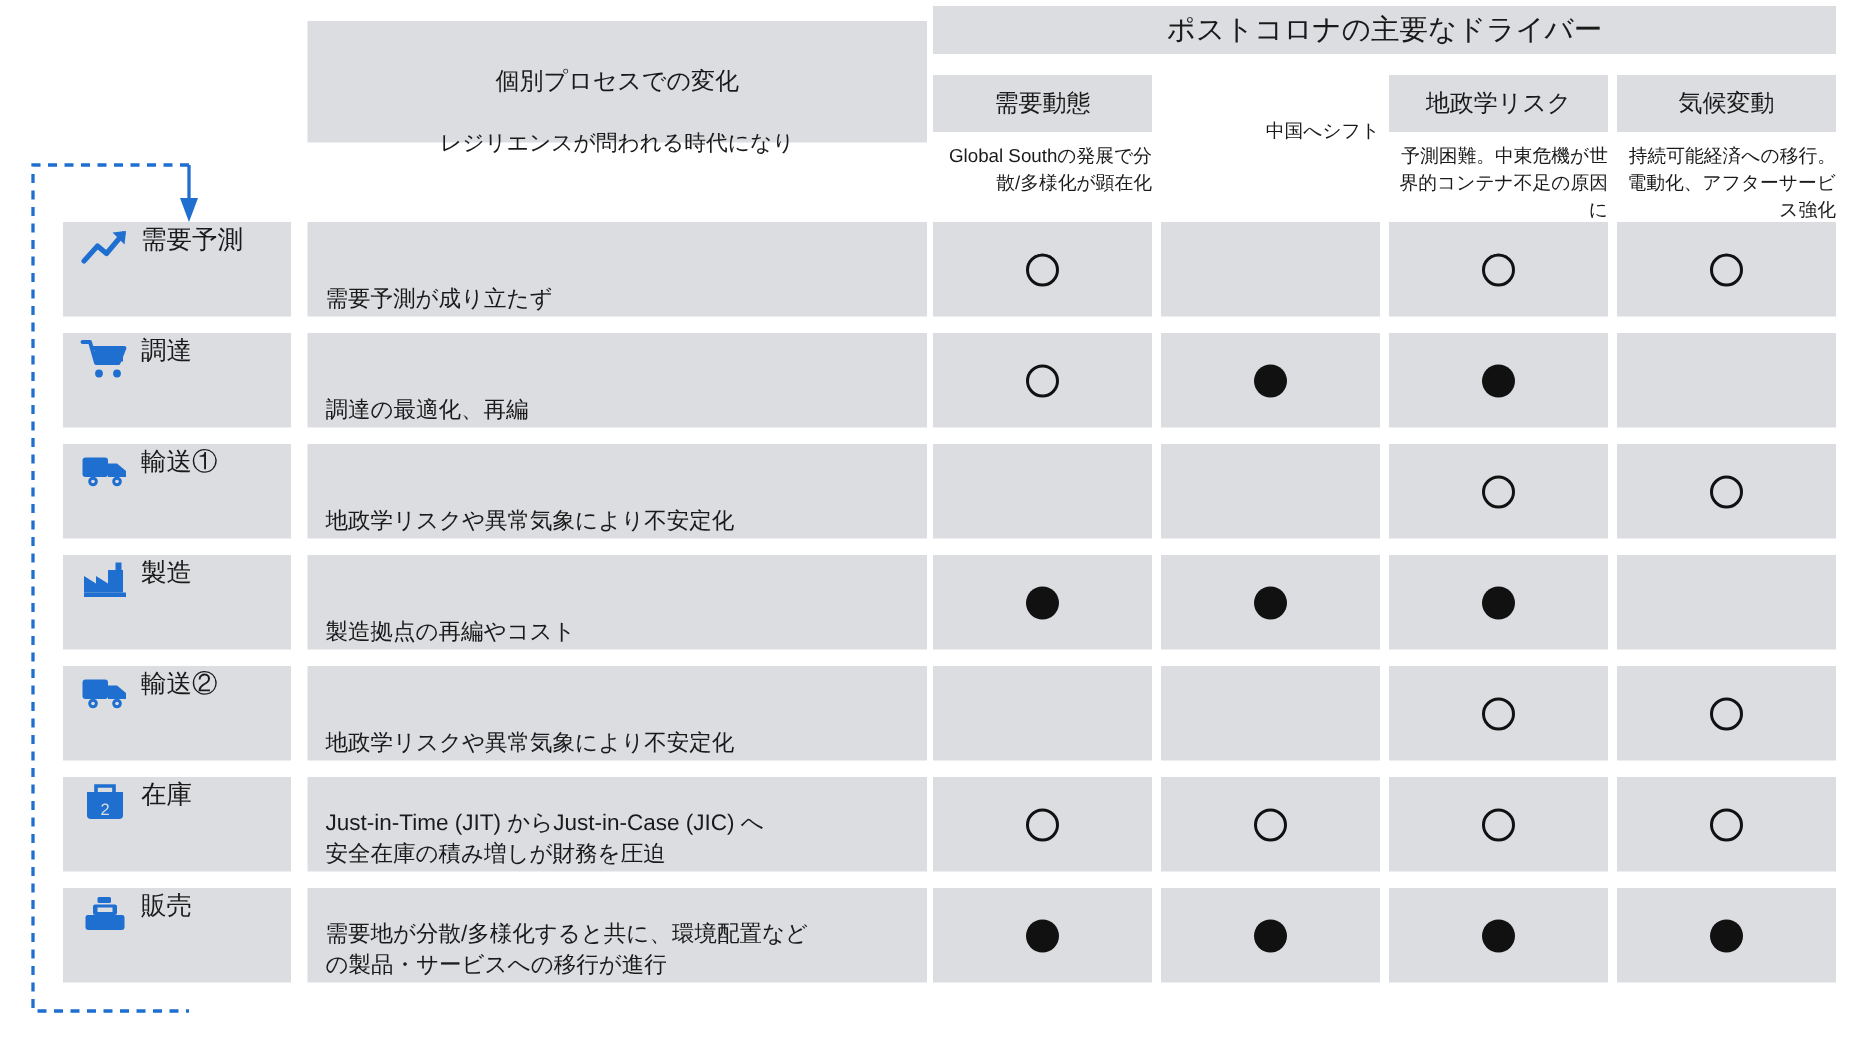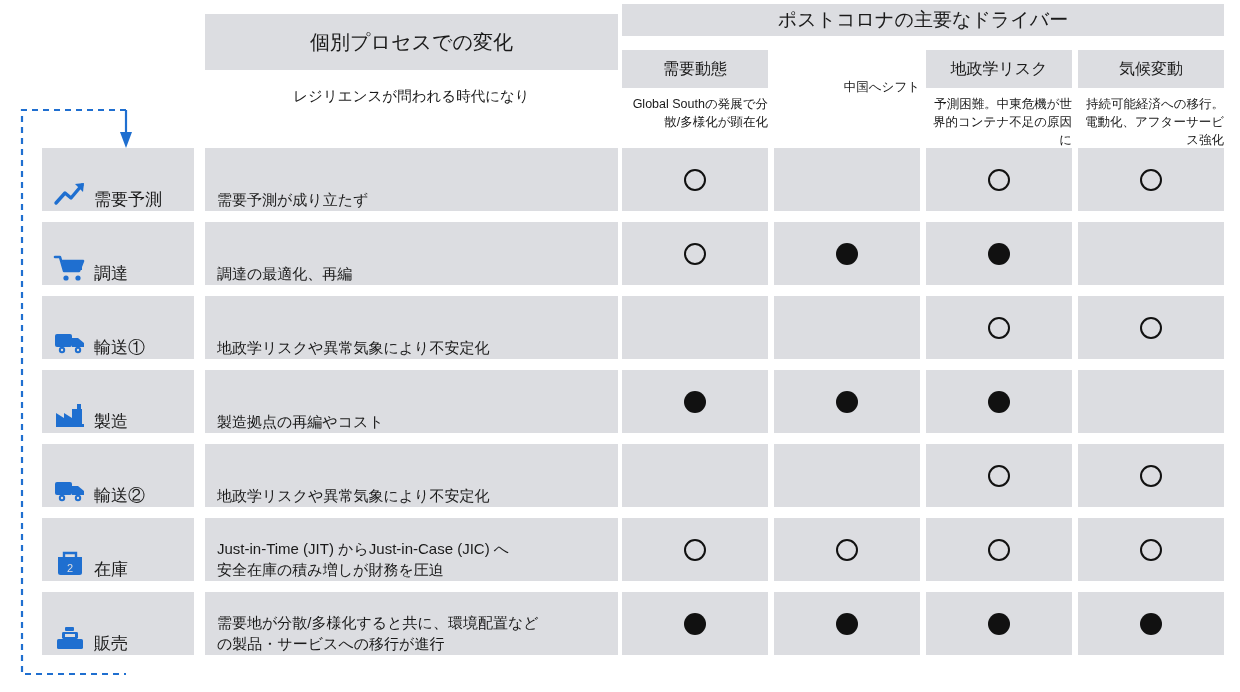--- a/index.html
+++ b/index.html
@@ -20,26 +20,26 @@
     width: 1240px;
     height: 692px;
   }
 
   
   .hdr-left {
     position: absolute;
     left: 205px;
     top: 14px;
     width: 413px;
-    height: 56px;
+    height: 81px;
     background: #dcdde1;
     display: flex;
     align-items: center;
     justify-content: center;
-    font-size: 20px;
+    font-size: 16px;
     color: #1a1a1a;
   }
   .hdr-left-sub {
     position: absolute;
     left: 205px;
     top: 86px;
     width: 413px;
     text-align: center;
     font-size: 14.5px;
     line-height: 1.5;
@@ -104,21 +104,21 @@
     align-items: stretch;
   }
   .row-label {
     position: absolute;
     left: 42px;
     top: 0;
     width: 152px;
     height: 63px;
     background: #dcdde1;
     display: flex;
-    align-items: flex-end;
+    align-items: flex-start;
     padding-left: 10px;
     box-sizing: border-box;
   }
   .row-icon {
     width: 36px;
     height: 34px;
     flex: 0 0 36px;
     display: flex;
     align-items: center;
     justify-content: center;

